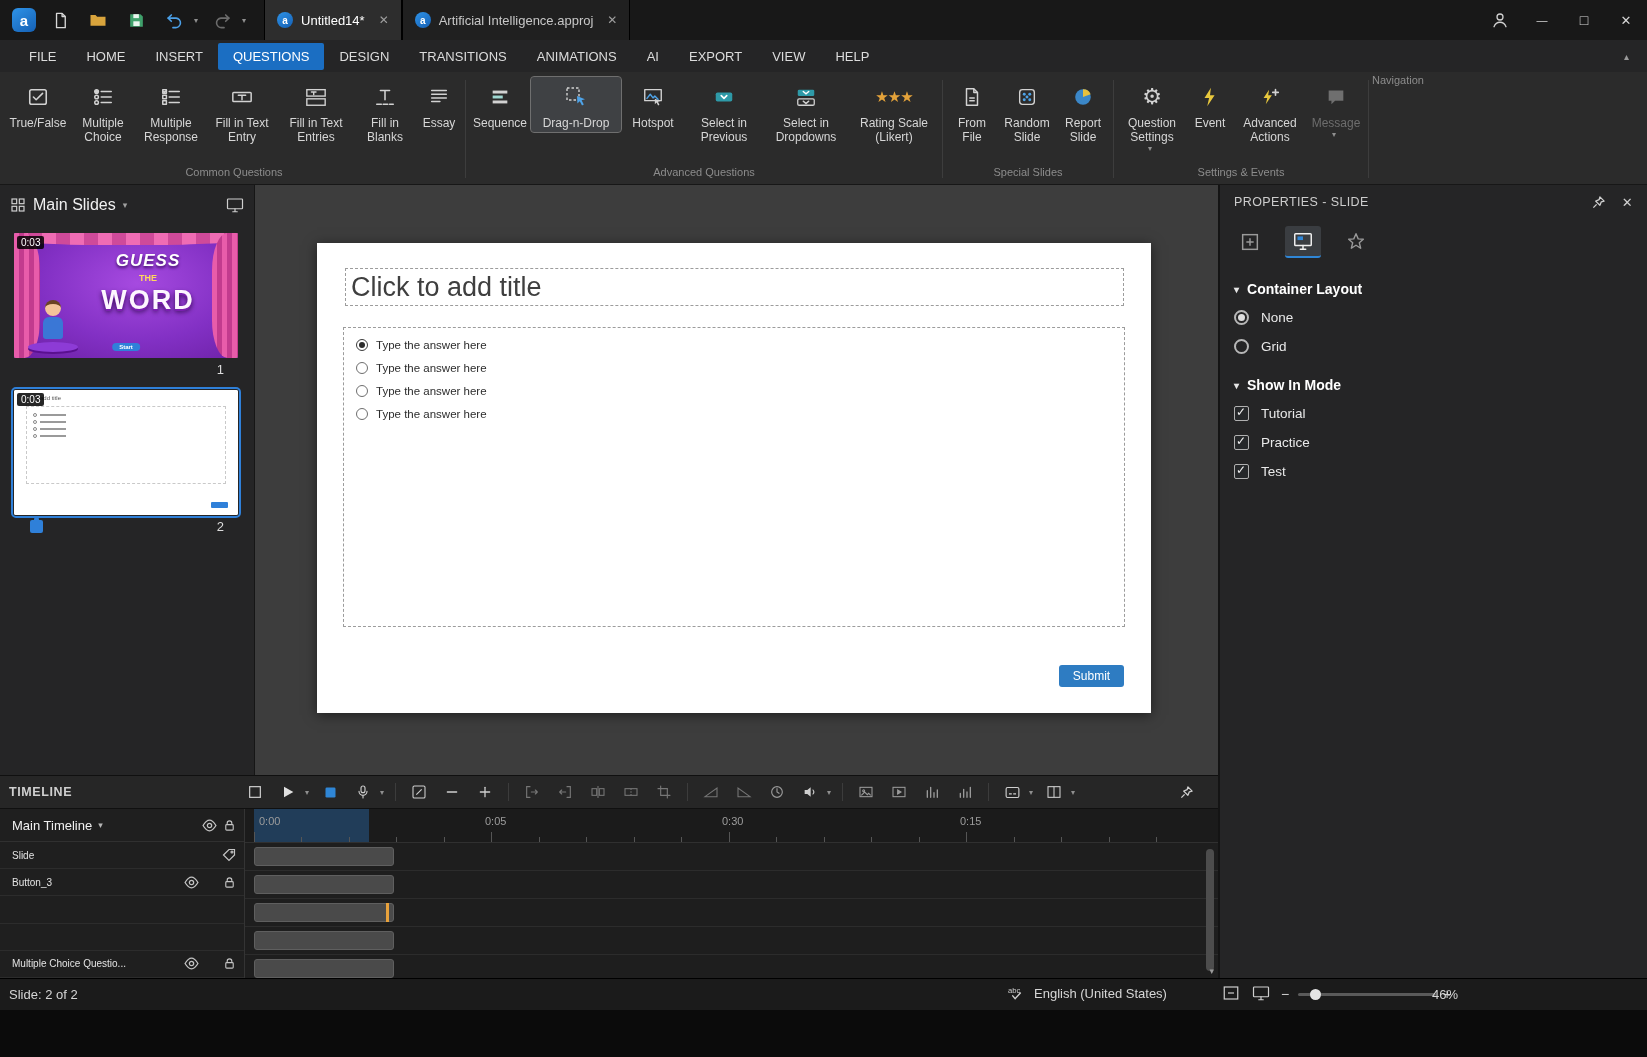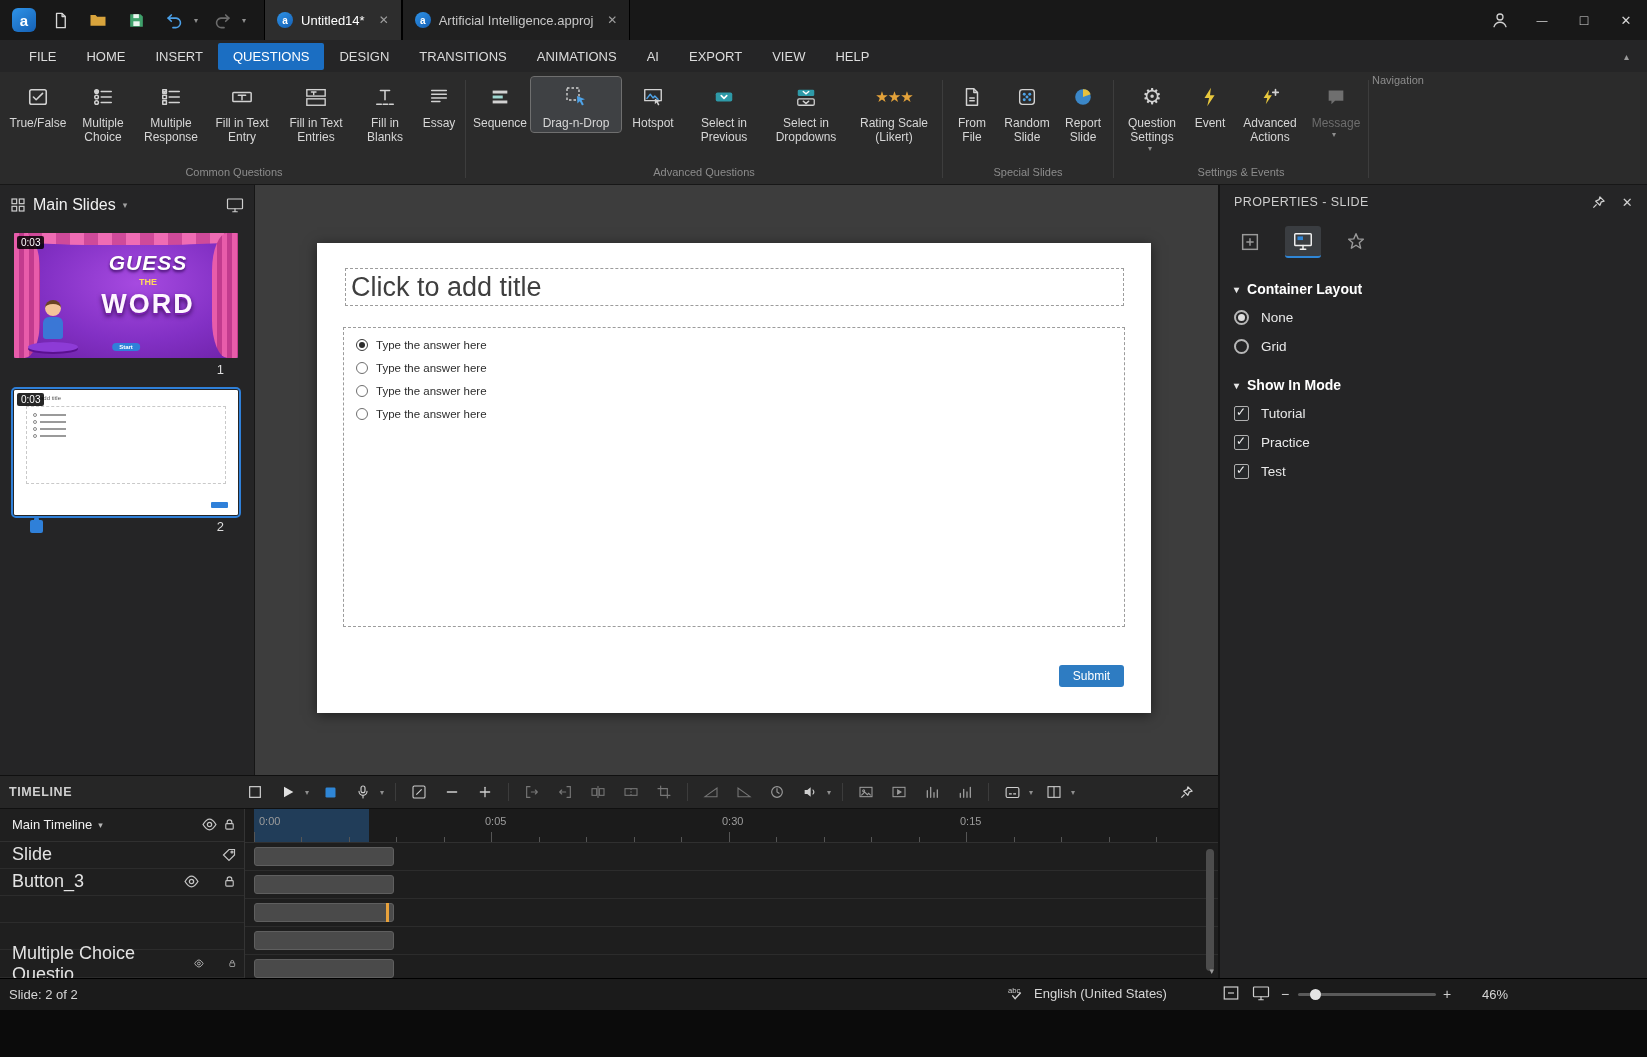--- a/index.html
+++ b/index.html
@@ -77,21 +77,21 @@
     padding:1px 4px;border-radius:2px;z-index:5}
   .num-row{display:flex;align-items:center;padding:3px 16px 2px 16px;font-size:13px;color:#dcdcdc;height:22px}
   .num-row .n{margin-left:auto}
   
   .art{position:absolute;inset:0;background:radial-gradient(ellipse at 55% 40%,#a64ae0 0%,#8230c4 55%,#6a1fa2 100%)}
   .curt{position:absolute;top:0;bottom:0;width:26px;background:repeating-linear-gradient(90deg,#e85caa 0 5px,#c23b8e 5px 10px)}
   .curt.l{left:0;border-radius:0 60% 60% 0/0 30% 30% 0}
   .curt.r{right:0;border-radius:60% 0 0 60%/30% 0 0 30%}
   .valance{position:absolute;left:0;right:0;top:0;height:12px;background:repeating-linear-gradient(90deg,#ef6cb4 0 14px,#cf4a9a 14px 28px);border-radius:0 0 40% 40%}
   .art-text{position:absolute;left:64px;right:20px;top:18px;text-align:center;color:#fff}
-  .art-w1{font-size:21px;font-weight:bold;font-style:italic;letter-spacing:1px;text-shadow:0 2px 3px #3e0d66}
+  .art-w1{font-size:17px;font-weight:bold;font-style:italic;letter-spacing:1px;text-shadow:0 2px 3px #3e0d66}
   .art-w2{font-size:9px;font-weight:bold;color:#ffd75e;margin:2px 0}
   .art-w3{font-size:27px;font-weight:bold;letter-spacing:2px;color:#fdf6ff;text-shadow:0 2px 0 #7a1fb0,0 3px 5px #30084d}
   .char{position:absolute;left:26px;bottom:14px;width:26px;height:44px}
   .char .head{width:16px;height:16px;border-radius:50%;background:#f4c49a;margin:0 auto;border-top:4px solid #6b4324}
   .char .body{width:20px;height:22px;border-radius:6px 6px 3px 3px;background:#3a77d6;margin:1px auto 0}
   .platform{position:absolute;left:14px;bottom:6px;width:50px;height:10px;border-radius:50%;background:#8d3bd6;box-shadow:0 2px 0 #5a1090}
   .start-pill{position:absolute;left:50%;bottom:7px;transform:translateX(-50%);background:#2f80d9;color:#fff;
     font-size:6px;padding:1px 7px;border-radius:5px;font-weight:bold}
   
   .mini{position:absolute;inset:0;background:#fff;color:#444}
@@ -141,21 +141,21 @@
   .tl-tools{flex:1;display:flex;align-items:center;gap:9px;padding-right:20px}
   .ticon{width:24px;height:24px;display:flex;align-items:center;justify-content:center;border-radius:3px}
   .tsep{width:1px;height:18px;background:#3c3c3c;margin:0 2px}
   .tl-body{flex:1;display:flex;min-height:0;position:relative}
   .tl-labels{width:245px;border-right:1px solid #343434;display:flex;flex-direction:column}
   .tl-sel-row{height:34px;display:flex;align-items:center;gap:6px;padding:0 8px 0 12px;border-bottom:1px solid #303030;
     font-size:13px;color:#f0f0f0}
   .tl-sel-row .chev{font-size:9px;color:#b5b5b5}.tl-sel-row .chev::after{content:"▾"}
   .tl-sel-row .sp{flex:1}
   .tl-row{height:28px;display:flex;align-items:center;gap:24px;padding:0 8px 0 12px;border-bottom:1px solid #2c2c2c;
-    font-size:18px;color:#e3e3e3}
+    font-size:10px;color:#e3e3e3}
   .tl-row .sp{flex:1}
   .tracks{flex:1;position:relative;background:#1e1e1e}
   .ruler{position:absolute;left:0;right:0;top:0;height:34px;border-bottom:1px solid #303030;background:#1b1b1b}
   .ruler .sel-range{position:absolute;left:9px;top:0;width:115px;height:100%;background:rgba(43,104,167,.45)}
   .tickL{position:absolute;top:6px;font-size:11px;color:#9c9c9c}
   .tick{position:absolute;bottom:0;width:1px;background:#555}
   .trow{position:absolute;left:0;right:0;height:28px;border-bottom:1px solid #2c2c2c}
   .tbar{position:absolute;left:9px;top:4px;width:140px;height:19px;background:#4a4a4a;border:1px solid #5f5f5f;border-radius:3px}
   .tbar .orange{position:absolute;right:4px;top:-1px;width:3px;height:19px;background:#e8a23c}
   .vscroll{position:absolute;right:4px;top:40px;width:8px;height:122px;background:#4d4d4d;border-radius:4px}
@@ -166,21 +166,21 @@
   .statusbar{height:32px;background:#1b1b1b;border-top:1px solid #000;position:relative;flex:0 0 32px;font-size:13px;color:#d6d6d6}
   .sb-left{position:absolute;left:9px;top:8px}
   .sb-lang{position:absolute;left:1008px;top:6px;display:flex;align-items:center;gap:7px}
   .sb-zoomicons{position:absolute;left:1222px;top:5px;display:flex;gap:12px}
   .sb-minus{position:absolute;left:1281px;top:7px;color:#cfcfcf;font-size:14px}
   .sb-minus::after{content:"−"}
   .sb-slider{position:absolute;left:1298px;top:14px;width:138px;height:3px;background:#5a5a5a;border-radius:2px}
   .sb-thumb{position:absolute;left:12px;top:-4px;width:11px;height:11px;border-radius:50%;background:#e6e6e6}
   .sb-plus{position:absolute;left:1443px;top:7px;color:#cfcfcf;font-size:14px}
   .sb-plus::after{content:"+"}
-  .sb-zoom{position:absolute;left:1466px;top:8px;width:42px;text-align:right}
+  .sb-zoom{position:absolute;left:1416px;top:8px;width:42px;text-align:right}
   svg{display:block}
 </style>
 </head>
 <body>
 
 <div class="screen">
 <div class="app">
 
   <div class="titlebar">
     <div class="qat">

